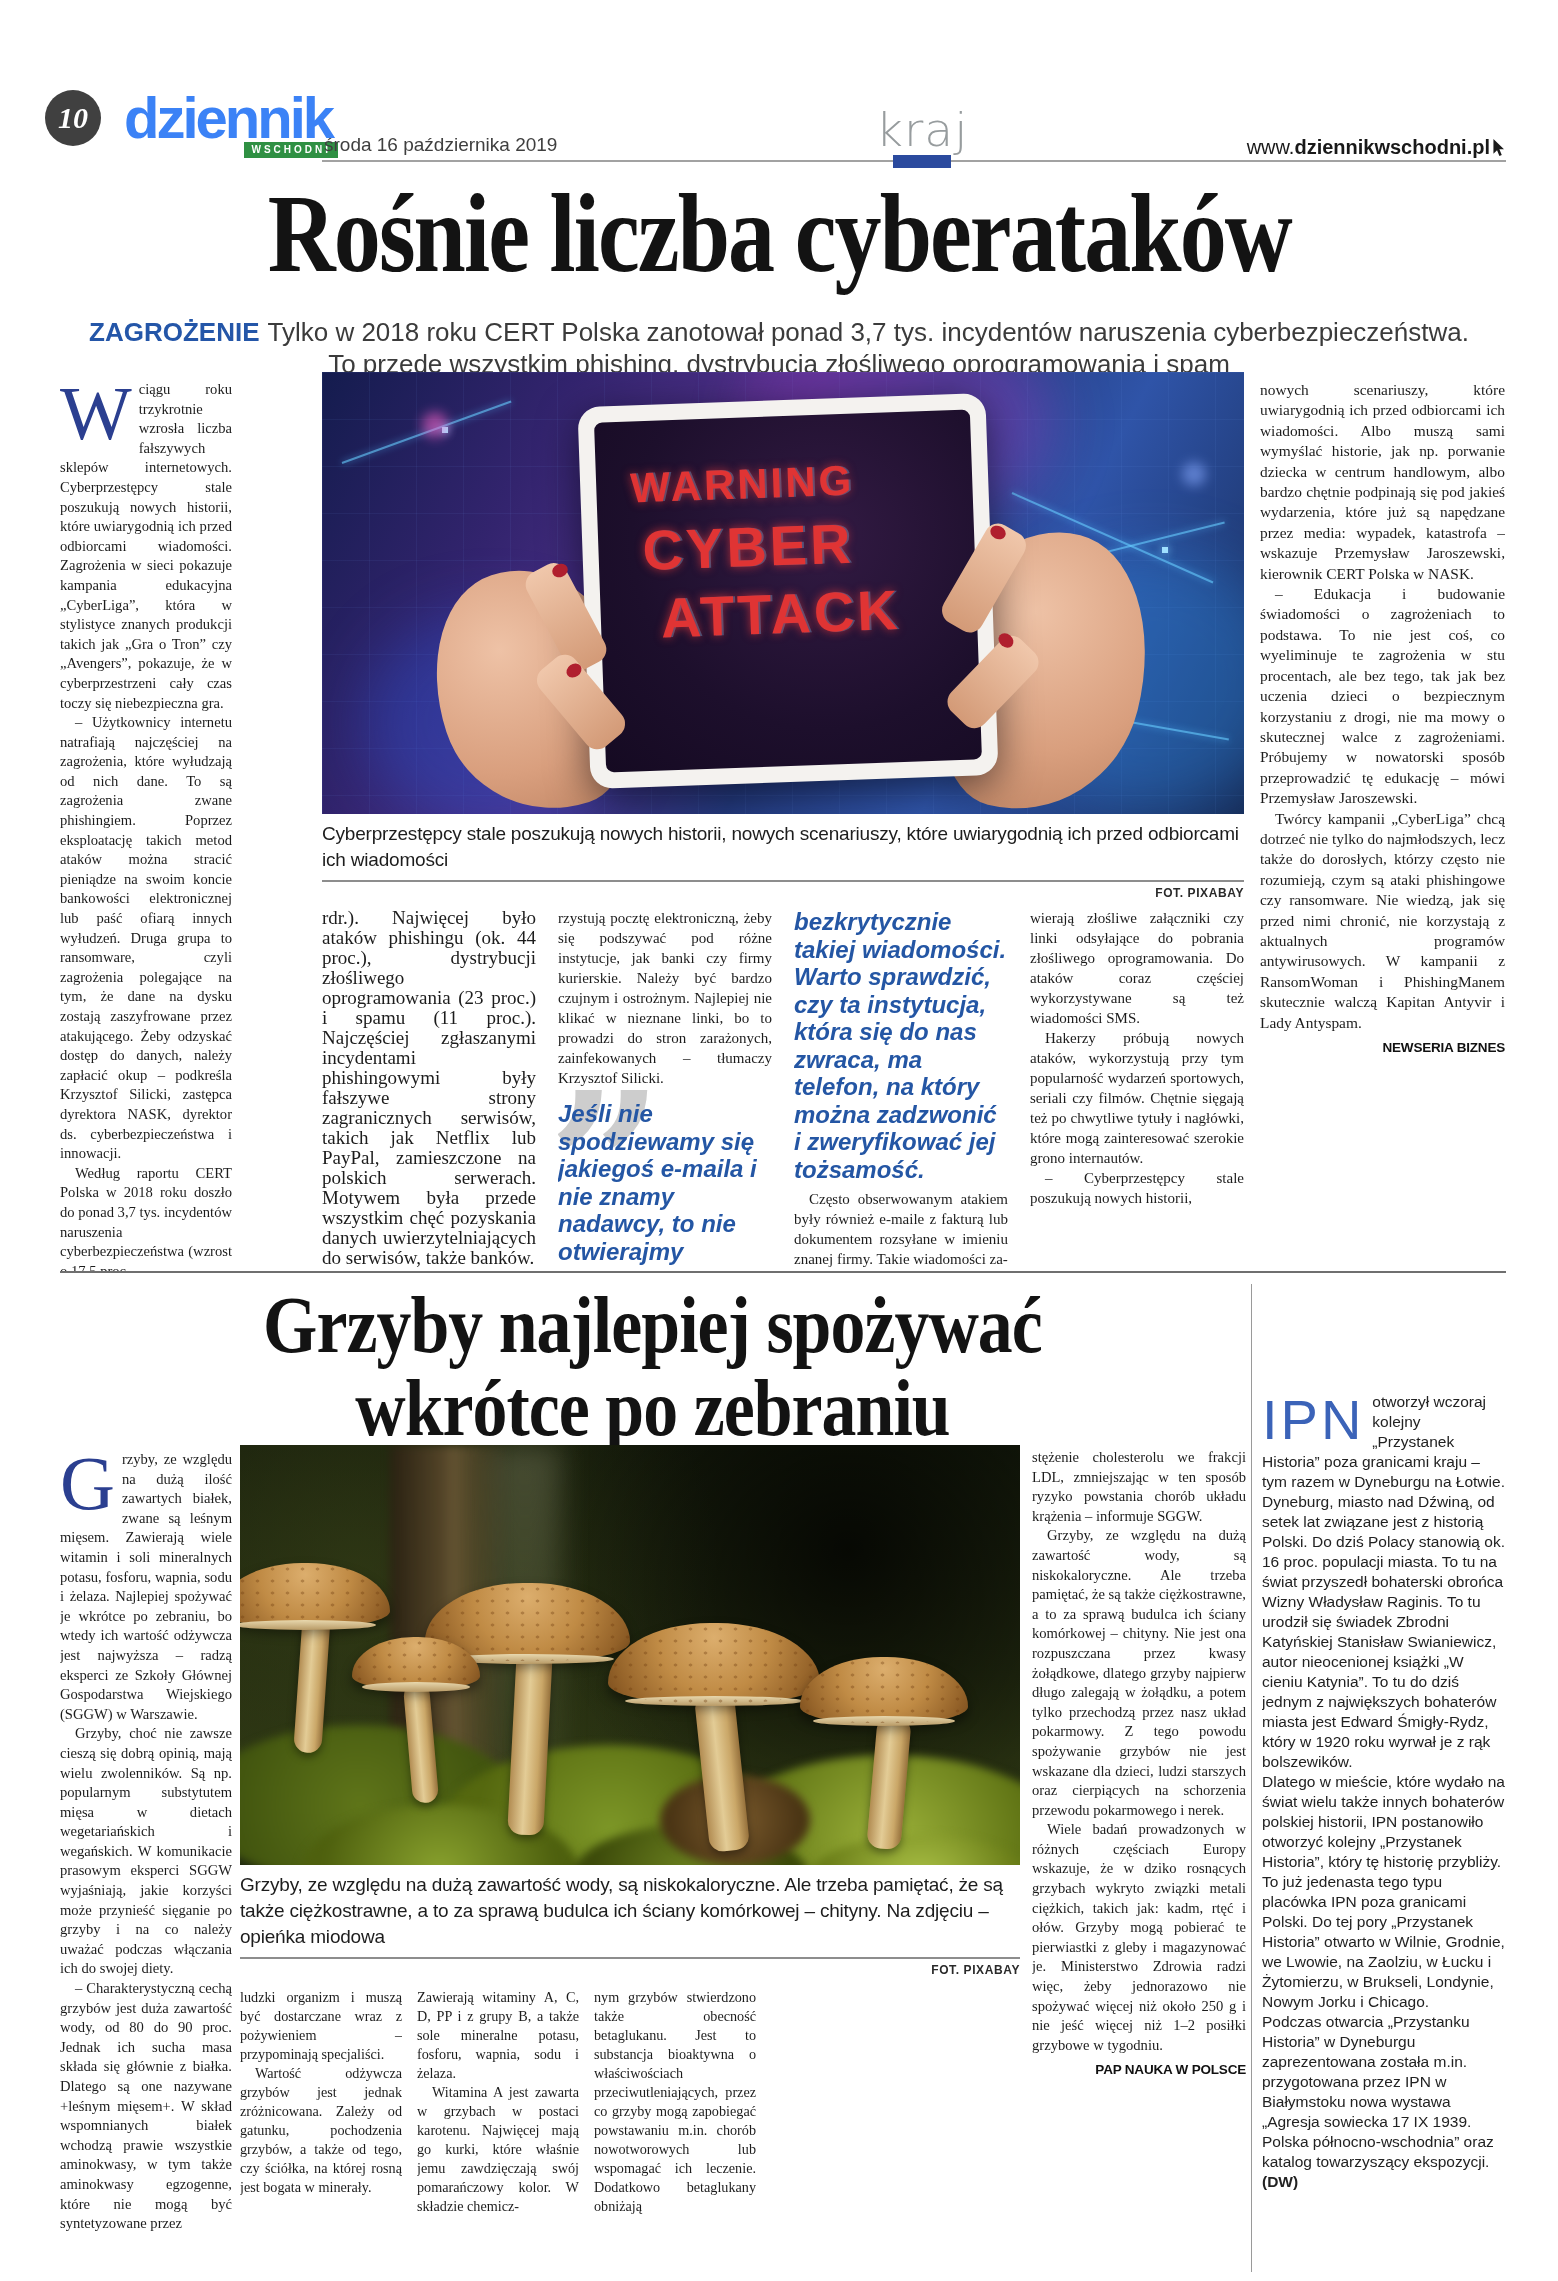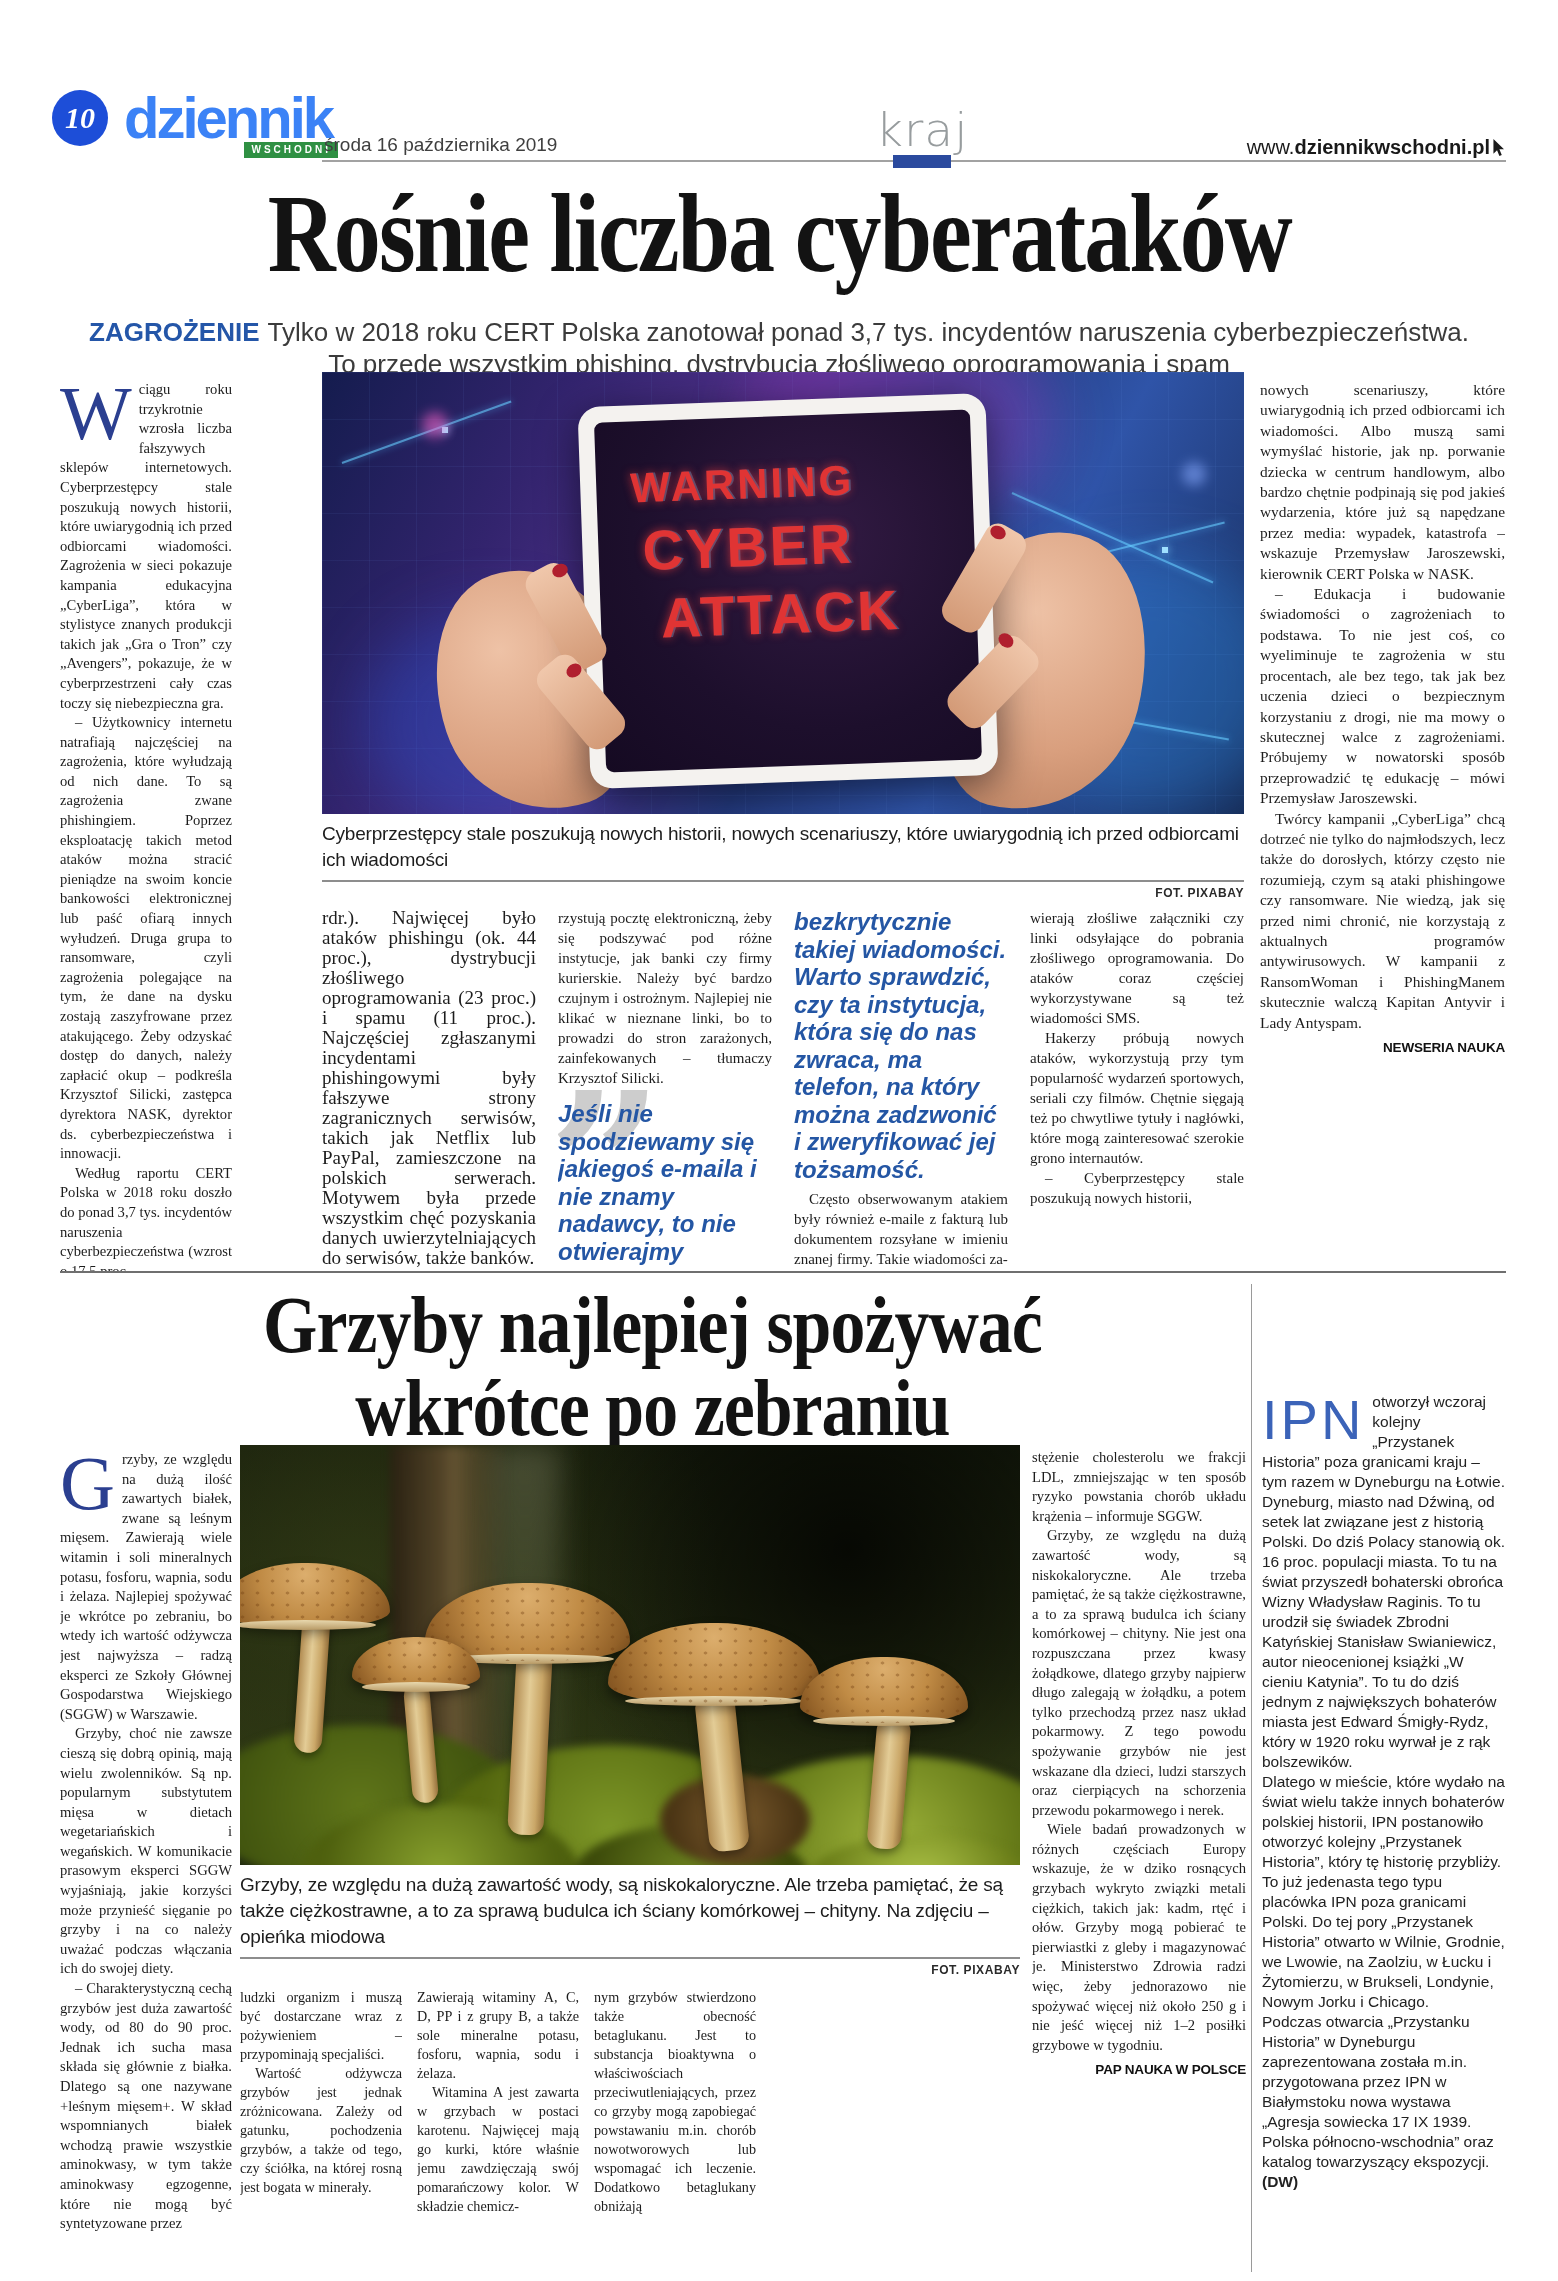--- a/index.html
+++ b/index.html
@@ -1,22 +1,22 @@
 <!DOCTYPE html>
 <html lang="pl"><head>
 <meta charset="utf-8">
 <style>
   * { margin:0; padding:0; box-sizing:border-box; }
   html,body { background:#e8e8e8; }
   .page { position:relative; width:1558px; height:2281px; background:#ffffff;
           font-family:"Liberation Serif", serif; color:#1a1a1a; overflow:hidden; margin:0 auto; }
 
   
-  .pagenum { position:absolute; left:52px; top:90px; width:56px; height:56px; border-radius:50%;
-             background:#1d4ed8; color:#fff; display:flex; align-items:center; justify-content:center;
+  .pagenum { position:absolute; left:45px; top:90px; width:56px; height:56px; border-radius:50%;
+             background:#404040; color:#fff; display:flex; align-items:center; justify-content:center;
              font:italic 700 30px/1 "Liberation Serif", serif; }
   .logo { position:absolute; left:124px; top:86px; width:220px; height:72px; }
   .logo-text { font:700 58px/64px "Liberation Sans", sans-serif; letter-spacing:-3px; color:#3b82f6; }
   .logo-badge { position:absolute; right:6px; bottom:0px; background:#2f9043; color:#fff;
                 font:700 10px/14px "Liberation Sans", sans-serif; letter-spacing:3px; padding:1px 7px; }
   .issue-date { position:absolute; left:324px; top:134px; font:400 19px/22px "Liberation Sans", sans-serif; color:#3f3f3f; }
   .head-rule { position:absolute; left:322px; top:160px; width:1184px; height:2px; background:#a2a2a2; }
   .section-label { position:absolute; left:842px; top:104px; width:160px; text-align:center;
                    font:200 47px/52px "DejaVu Sans", sans-serif; color:#979c9e; letter-spacing:1px; }
   .section-marker { position:absolute; left:893px; top:155px; width:58px; height:13px; background:#2b4a9e; }
@@ -212,21 +212,21 @@
   <div class="col" style="left:1030px; top:908px; width:214px; height:360px; font-size:15px; line-height:20px;">
     <p class="para">wierają złośliwe załączniki czy linki odsyłające do pobrania złośliwego oprogramowania. Do ataków coraz częściej wykorzystywane są też wiadomości SMS.</p>
     <p class="para ind">Hakerzy próbują nowych ataków, wykorzystują przy tym popularność wydarzeń sportowych, seriali czy filmów. Chętnie sięgają też po chwytliwe tytuły i nagłówki, które mogą zainteresować szerokie grono internautów.</p>
     <p class="para ind">– Cyberprzestępcy stale poszukują nowych historii,</p>
   </div>
 
   <div class="col" style="left:1260px; top:380px; width:245px; height:892px; font-size:15.4px; line-height:20.4px;">
     <p class="para">nowych scenariuszy, które uwiarygodnią ich przed odbiorcami ich wiadomości. Albo muszą sami wymyślać historie, jak np. porwanie dziecka w centrum handlowym, albo bardzo chętnie podpinają się pod jakieś wydarzenia, które już są napędzane przez media: wypadek, katastrofa – wskazuje Przemysław Jaroszewski, kierownik CERT Polska w NASK.</p>
     <p class="para ind">– Edukacja i budowanie świadomości o zagrożeniach to podstawa. To nie jest coś, co wyeliminuje te zagrożenia w stu procentach, ale bez tego, tak jak bez uczenia dzieci o bezpiecznym korzystaniu z drogi, nie ma mowy o skutecznej walce z zagrożeniami. Próbujemy w nowatorski sposób przeprowadzić tę edukację – mówi Przemysław Jaroszewski.</p>
     <p class="para ind">Twórcy kampanii „CyberLiga” chcą dotrzeć nie tylko do najmłodszych, lecz także do dorosłych, którzy często nie rozumieją, czym są ataki phishingowe czy ransomware. Nie wiedzą, jak się przed nimi chronić, nie korzystają z aktualnych programów antywirusowych. W kampanii z RansomWoman i PhishingManem skutecznie walczą Kapitan Antyvir i Lady Antyspam.</p>
-    <span class="byline">NEWSERIA NAUKA</span>
+    <span class="byline">NEWSERIA BIZNES</span>
   </div>
 
   <div class="h-divider"></div>
   <div class="v-divider"></div>
 
   <div class="second-headline"><span>Grzyby najlepiej spożywać
 wkrótce po zebraniu</span></div>
 
   <div class="col" style="left:60px; top:1450px; width:172px; height:826px;">
     <p class="para"><span class="dropcap">G</span><span>rzyby, ze względu na dużą ilość zawartych białek, zwane są leśnym mięsem. Zawierają wiele witamin i soli mineralnych potasu, fosforu, wapnia, sodu i żelaza. Najlepiej spożywać je wkrótce po zebraniu, bo wtedy ich wartość odżywcza jest najwyższa – radzą eksperci ze Szkoły Głównej Gospodarstwa Wiejskiego (SGGW) w Warszawie.</span></p>

